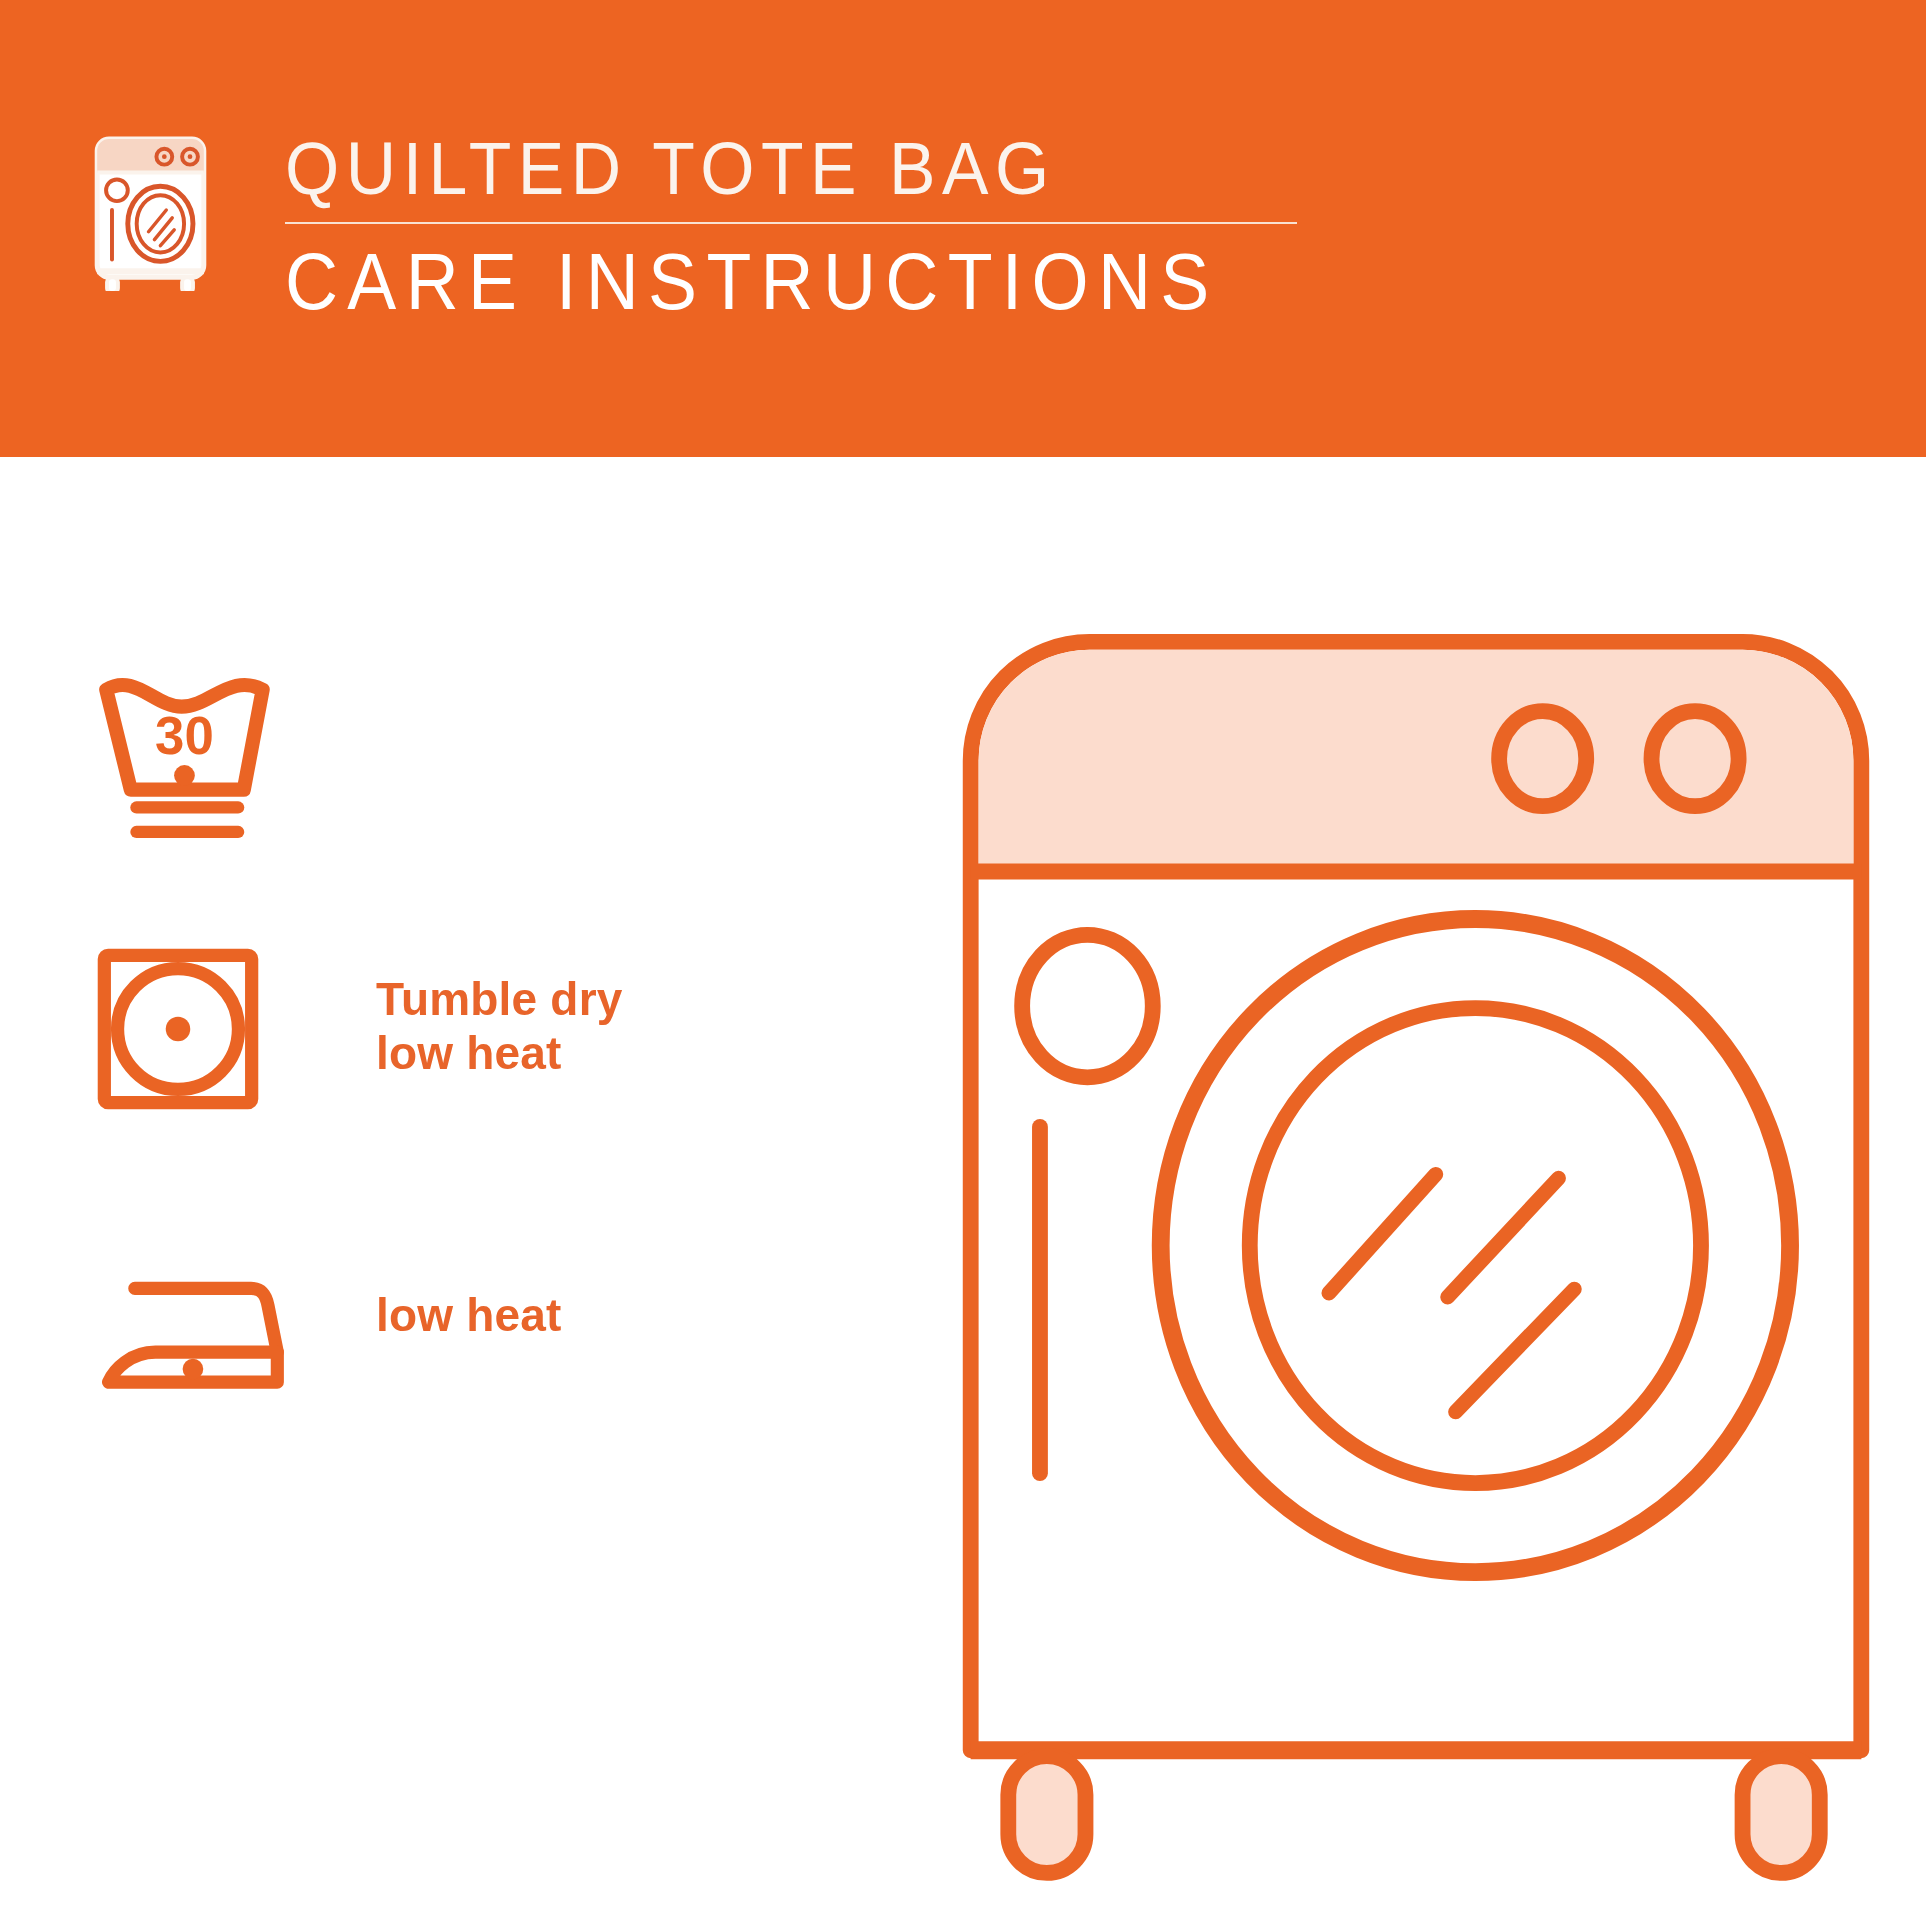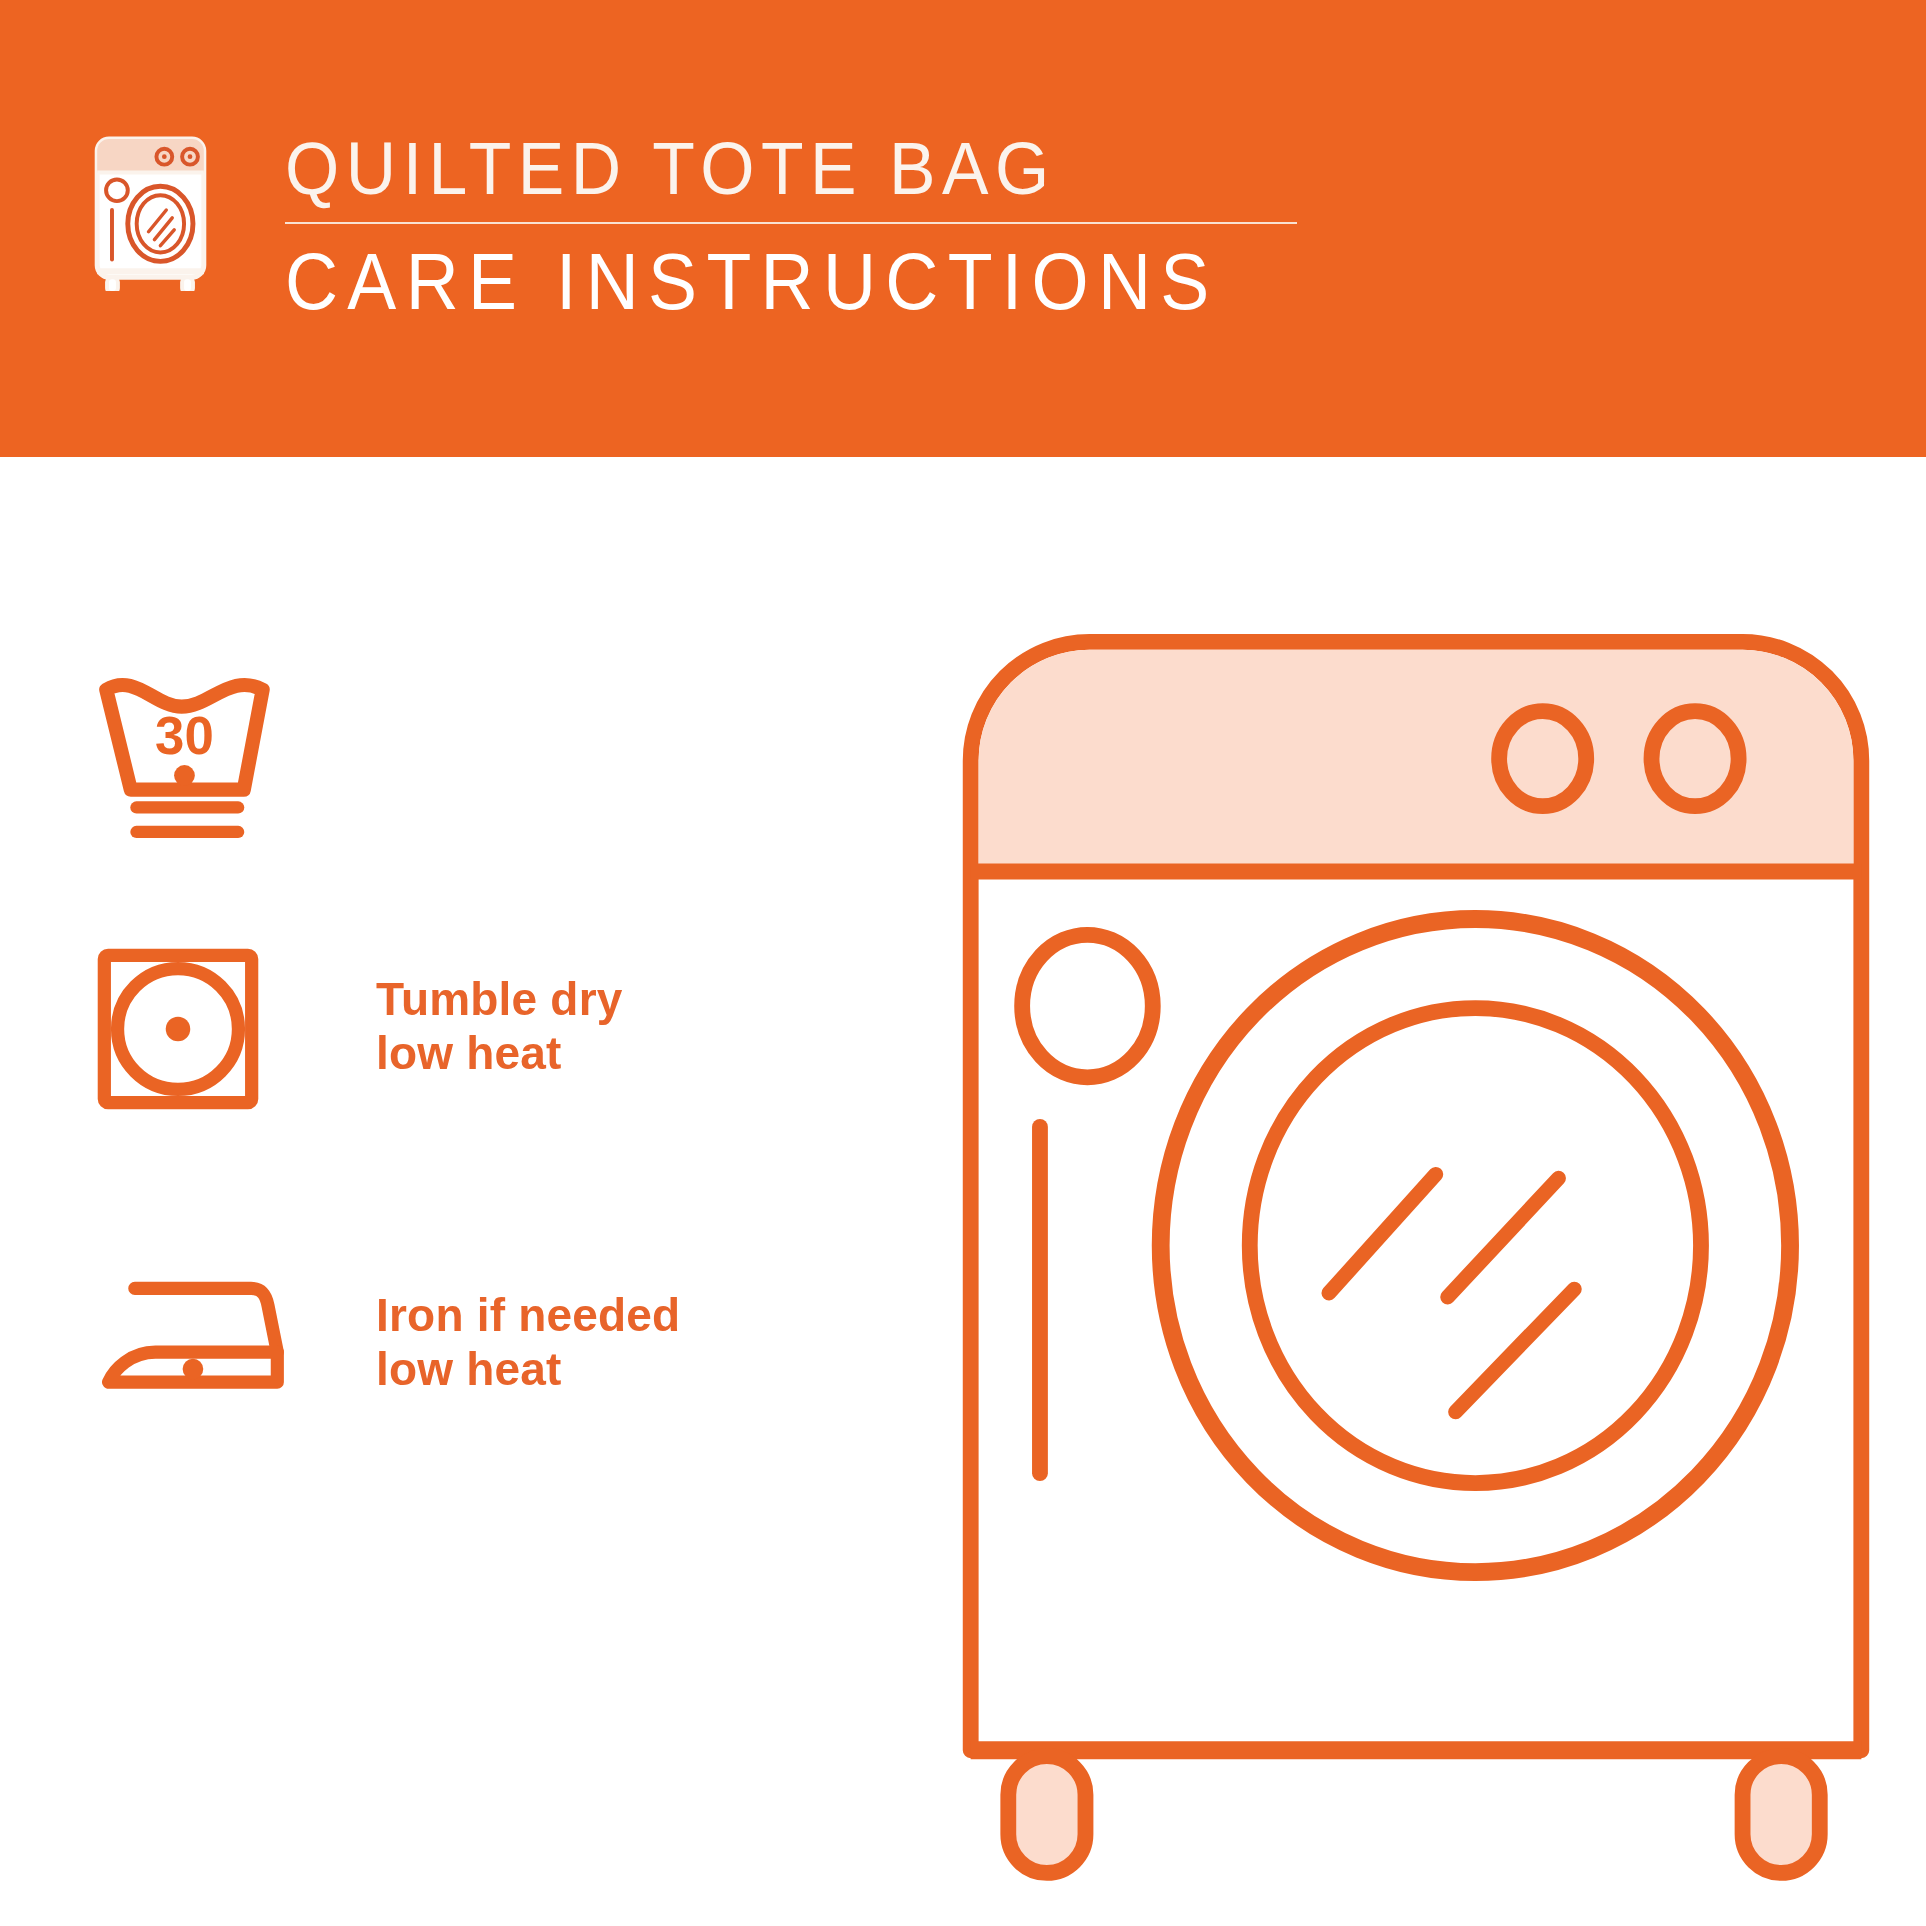--- a/index.html
+++ b/index.html
@@ -223,21 +223,20 @@
         <svg viewBox="0 0 210 160" width="198" height="150" aria-hidden="true">
 
           <path d="M44 42 H 168 C 180 42, 184 50, 186 60 L 196 110" fill="none" stroke="#EA6424" stroke-width="14" stroke-linecap="round" stroke-linejoin="round"></path>
 
           <path d="M196 110 H 66 C 40 110, 22 128, 16 142 H 196 Z" fill="none" stroke="#EA6424" stroke-width="14" stroke-linejoin="round" stroke-linecap="round"></path>
 
           <circle cx="106" cy="128" r="11" fill="#EA6424"></circle>
         </svg>
       </div>
       <div class="care-text">
-        <span class="ln">Iron if needed</span>
         <span class="ln">low heat</span>
       </div>
     </div>
 
   </div>
 
   <div id="machine-illustration">
     <svg viewBox="0 0 960 1290" width="950" height="1277" aria-hidden="true">
 
       <path d="M30 150

